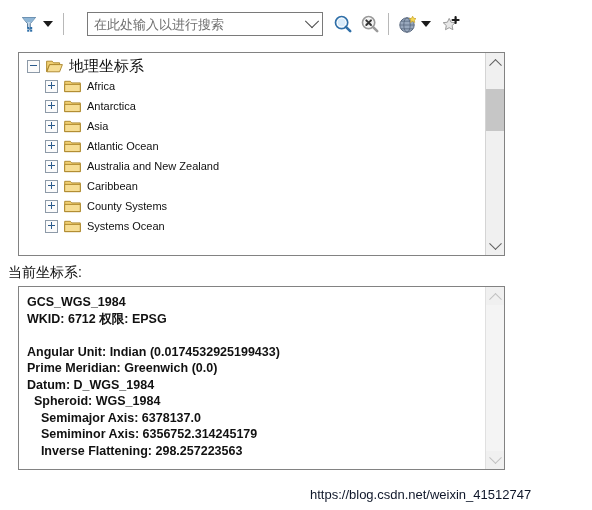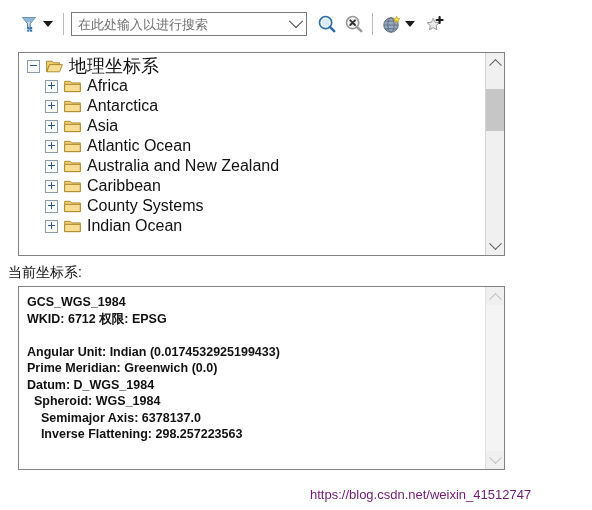--- a/index.html
+++ b/index.html
@@ -55,21 +55,21 @@
     flex: 0 0 auto;
   }
   #search-combo {
     width: 236px;
     height: 24px;
     border: 1px solid #7a7a7a;
     background: #ffffff;
     display: flex;
     align-items: flex-end;
     box-sizing: border-box;
-    margin-left: 0;
+    margin-left: 16px;
     flex: 0 0 auto;
   }
   #search-input {
     flex: 1 1 auto;
     border: 0;
     outline: 0;
     background: transparent;
     font-family: "Liberation Sans", sans-serif;
     font-size: 13px;
     color: #000000;
@@ -157,25 +157,25 @@
     background: #2b5a8c;
   }
   .folder-icon {
     flex: 0 0 auto;
     margin-right: 6px;
     width: 17px;
     height: 14px;
     display: inline-block;
   }
   .tree-label {
-    font-size: 16px;
+    font-size: 11px;
     color: #111111;
     line-height: 20px;
   }
-  .tree-label.cjk { font-size: 18px; }
+  .tree-label.cjk { font-size: 15px; }
 
   
   #tree-scroll {
     position: absolute;
     right: 0;
     top: 0;
     width: 19px;
     height: 100%;
     background: #f0f0f0;
     border-left: 1px solid #d4d4d4;
@@ -257,21 +257,21 @@
     border-left: 1px solid #e0e0e0;
     box-sizing: border-box;
   }
 
   
   #watermark {
     position: absolute;
     left: 310px;
     top: 487px;
     font-size: 13px;
-    color: #701a75;
+    color: #0f172a;
     white-space: nowrap;
     text-align: center;
   }
 </style>
 </head>
 <body>
 
 <div id="toolbar">
 
   <div class="tb-icon">
@@ -412,21 +412,21 @@
               <path d="M0.7 5.4 H16.3 V12.6 H0.7 Z" fill="#f6dd93" stroke="#a98326" stroke-width="0.9"></path>
             </svg></span>
           <span class="tree-label">County Systems</span>
         </div>
         <div class="tree-row child">
           <span class="expander plus"></span>
           <span class="folder-icon"><svg width="17" height="14" viewBox="0 0 17 14">
               <path d="M0.7 2.3 H6.3 L7.7 3.9 H16.3 V12.6 H0.7 Z" fill="#f0cf72" stroke="#a98326" stroke-width="0.9"></path>
               <path d="M0.7 5.4 H16.3 V12.6 H0.7 Z" fill="#f6dd93" stroke="#a98326" stroke-width="0.9"></path>
             </svg></span>
-          <span class="tree-label">Indian Ocean</span>
+          <span class="tree-label">Systems Ocean</span>
         </div>
       </div>
   </div>
 
   <div id="tree-scroll">
     <div class="sb-btn">
       <span class="sb-arrow up"></span>
     </div>
     <div id="tree-thumb"></div>
     <div class="sb-btn bottom">
@@ -440,20 +440,21 @@
 <div id="detail-panel">
   <div id="detail-text">
       <div class="detail-line">GCS_WGS_1984</div>
       <div class="detail-line">WKID: 6712 权限: EPSG</div>
       <div class="detail-line">&nbsp;</div>
       <div class="detail-line">Angular Unit: Indian (0.0174532925199433)</div>
       <div class="detail-line">Prime Meridian: Greenwich (0.0)</div>
       <div class="detail-line">Datum: D_WGS_1984</div>
       <div class="detail-line">  Spheroid: WGS_1984</div>
       <div class="detail-line">    Semimajor Axis: 6378137.0</div>
+      <div class="detail-line">    Semiminor Axis: 6356752.314245179</div>
       <div class="detail-line">    Inverse Flattening: 298.257223563</div>
     </div>
 
   <div id="detail-scroll">
     <div class="sb-btn">
       <span class="sb-arrow up dim"></span>
     </div>
     <div class="sb-btn bottom">
       <span class="sb-arrow down dim"></span>
     </div>

